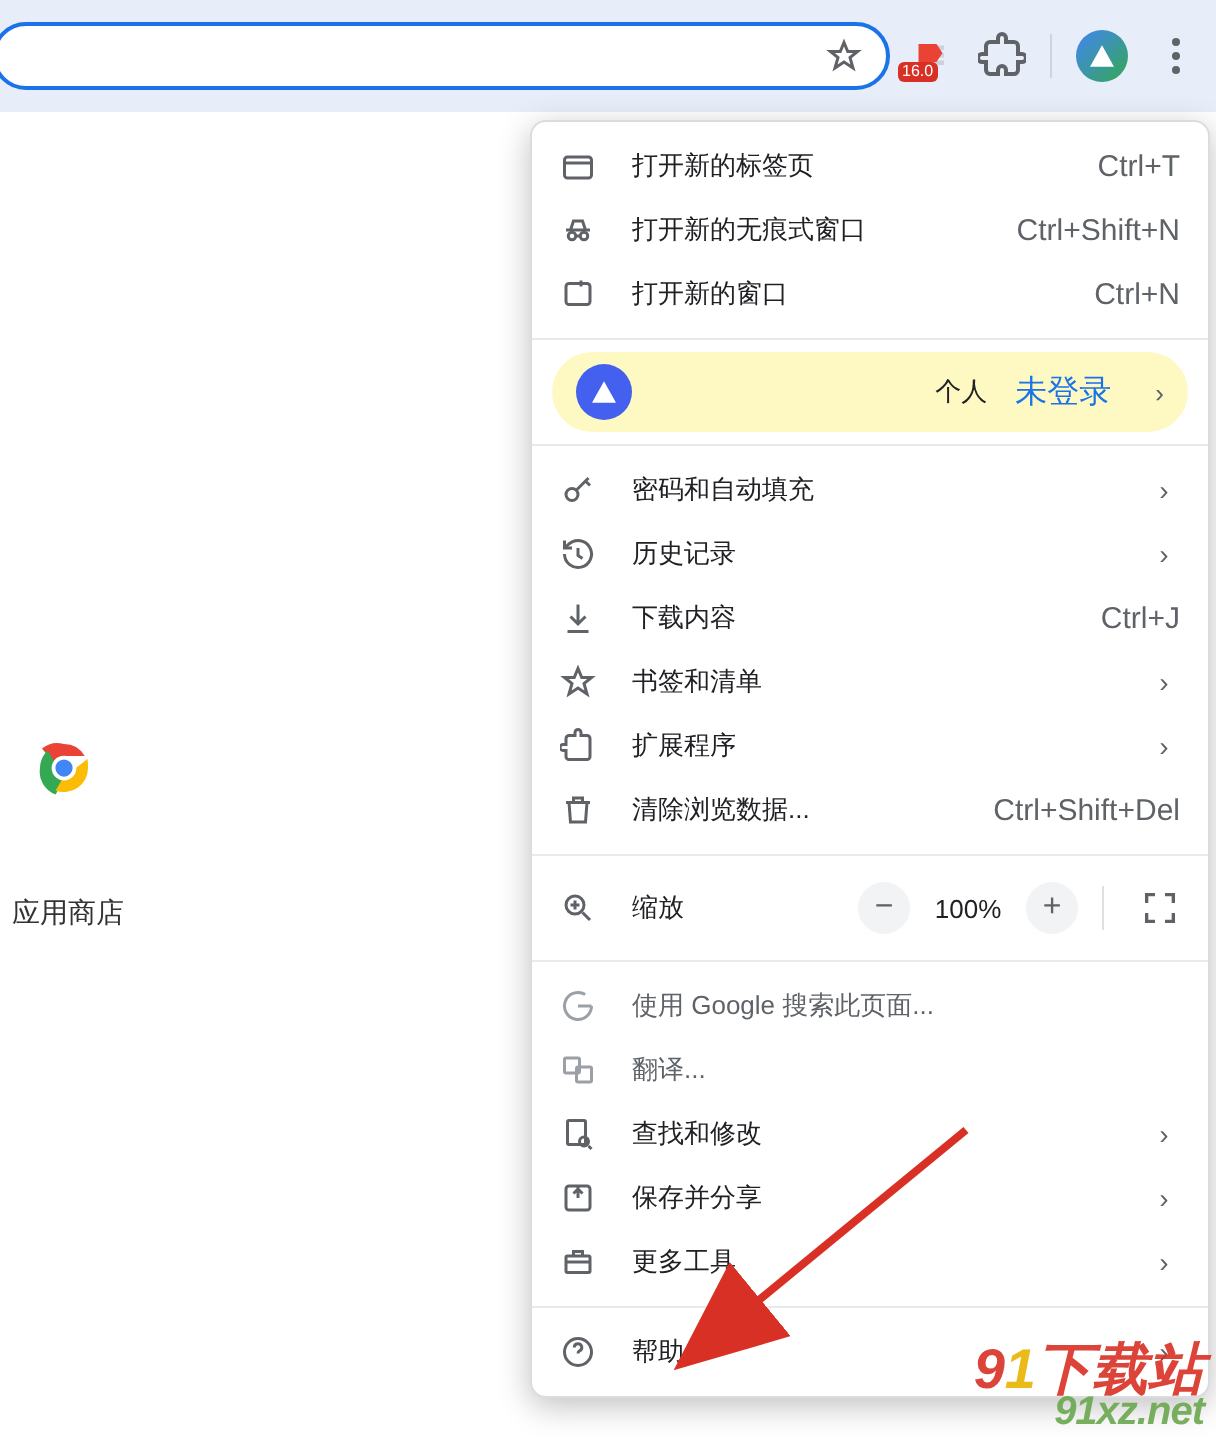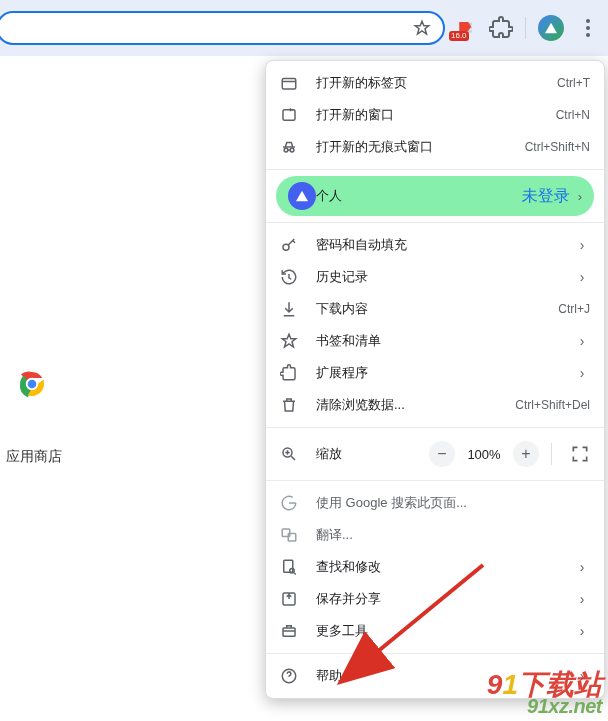--- a/index.html
+++ b/index.html
@@ -82,27 +82,27 @@
     z-index:10;
   }
   .menu-item{
     display:flex;align-items:center;height:32px;padding:0 14px;gap:18px;
     cursor:default;
   }
   .mi-icon{width:18px;height:18px;flex-shrink:0;display:flex;align-items:center;justify-content:center;color:#5f6368;}
   .mi-icon svg{width:18px;height:18px;}
   .mi-label{flex:1;color:#202124;}
   .mi-label.dim{color:#5f6368;}
-  .mi-accel{color:#5f6368;font-size:12px;}
+  .mi-accel{color:#5f6368;font-size:15px;}
   .mi-chevron{width:16px;color:#5f6368;font-size:14px;text-align:center;}
   .menu-sep{height:1px;background:#e8eaed;margin:6px 0;}
 
   .profile-row{
-    margin:4px 10px;height:40px;border-radius:20px;background:#86efac;
-    display:flex;align-items:center;padding:0 12px;
+    margin:4px 10px;height:40px;border-radius:20px;background:#fef9c3;
+    display:flex;align-items:center;padding:0 12px;gap:14px;text-align:right;
   }
   .profile-avatar{
     width:28px;height:28px;border-radius:50%;
     background:#4361ee;
     display:flex;align-items:center;justify-content:center;
   }
   .profile-avatar svg{width:16px;height:16px;}
   .profile-label{flex:1;color:#202124;}
   .profile-status{color:#1a73e8;font-size:16px;}
   .profile-chev{color:#5f6368;margin-left:8px;}
@@ -200,39 +200,39 @@
           <path d="M3 10h18"></path>
         </svg>
       </span>
     <span class="mi-label">打开新的标签页</span>
     <span class="mi-accel">Ctrl+T</span>
   </div>
 
   <div class="menu-item">
     <span class="mi-icon">
         <svg viewBox="0 0 24 24" fill="none" stroke="#5f6368" stroke-width="2">
-          <rect x="4" y="5" width="16" height="14" rx="2"></rect>
-          <path d="M14 3v4M18 5h-4"></path>
-        </svg>
-      </span>
-    <span class="mi-label">打开新的窗口</span>
-    <span class="mi-accel">Ctrl+N</span>
-  </div>
-
-  <div class="menu-item">
-    <span class="mi-icon">
-        <svg viewBox="0 0 24 24" fill="none" stroke="#5f6368" stroke-width="2">
           <path d="M4 12h16M7 12l2-6h6l2 6"></path>
           <circle cx="8" cy="16" r="2.5"></circle>
           <circle cx="16" cy="16" r="2.5"></circle>
           <path d="M10.5 16h3"></path>
         </svg>
       </span>
     <span class="mi-label">打开新的无痕式窗口</span>
     <span class="mi-accel">Ctrl+Shift+N</span>
+  </div>
+
+  <div class="menu-item">
+    <span class="mi-icon">
+        <svg viewBox="0 0 24 24" fill="none" stroke="#5f6368" stroke-width="2">
+          <rect x="4" y="5" width="16" height="14" rx="2"></rect>
+          <path d="M14 3v4M18 5h-4"></path>
+        </svg>
+      </span>
+    <span class="mi-label">打开新的窗口</span>
+    <span class="mi-accel">Ctrl+N</span>
   </div>
 
   <div class="menu-sep"></div>
 
   <div class="profile-row">
     <span class="profile-avatar">
         <svg viewBox="0 0 24 24" fill="#fff">
           <path d="M3 20l9-16 9 16H3z"></path>
         </svg>
       </span>

